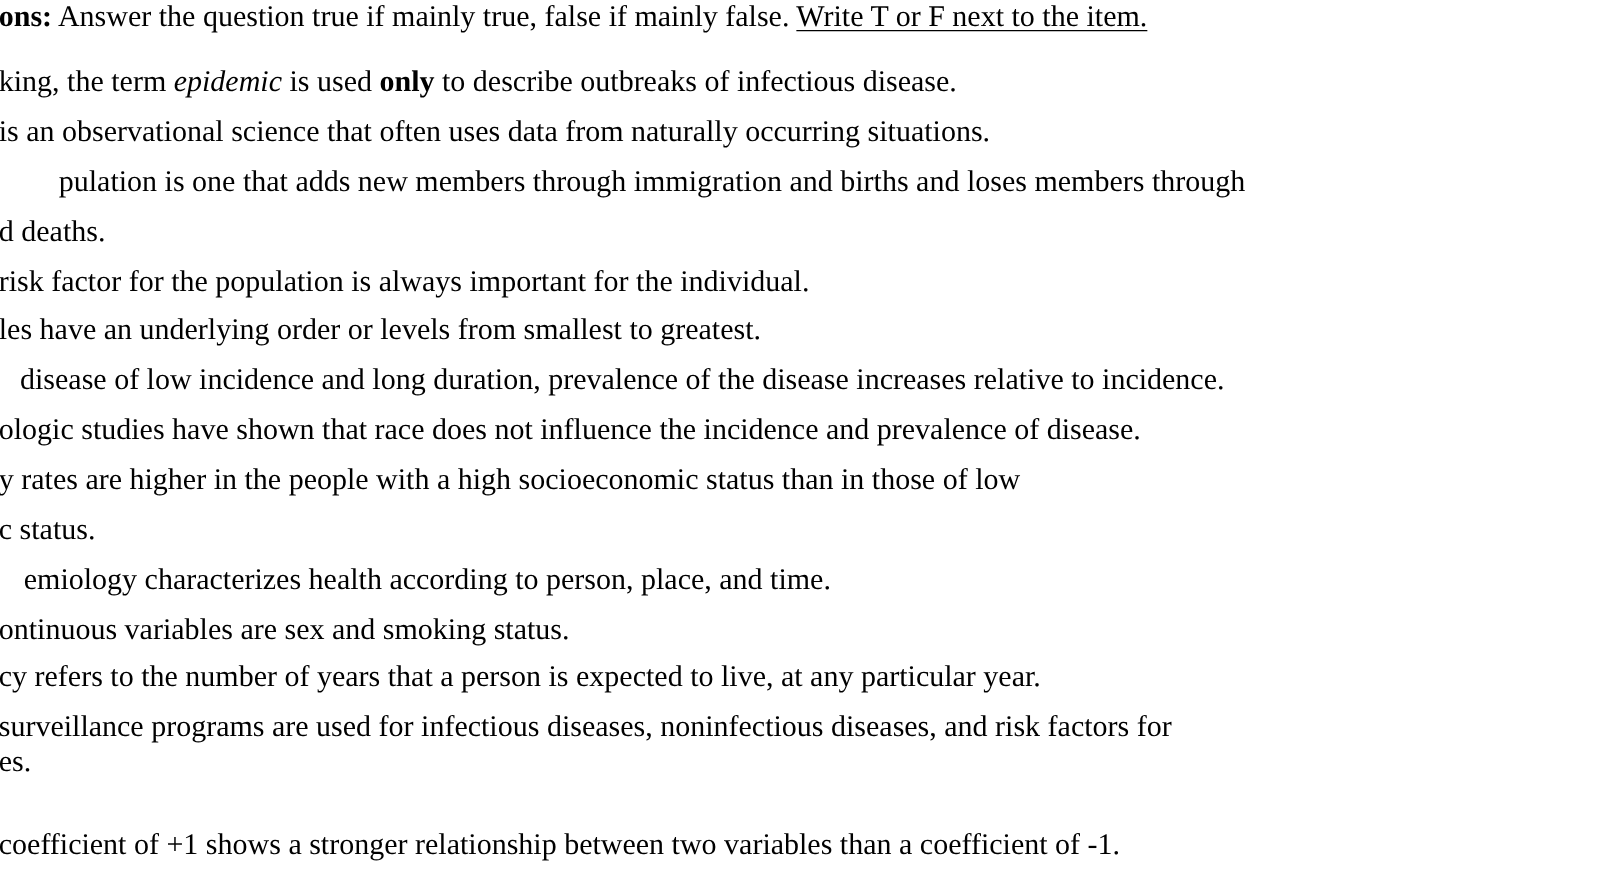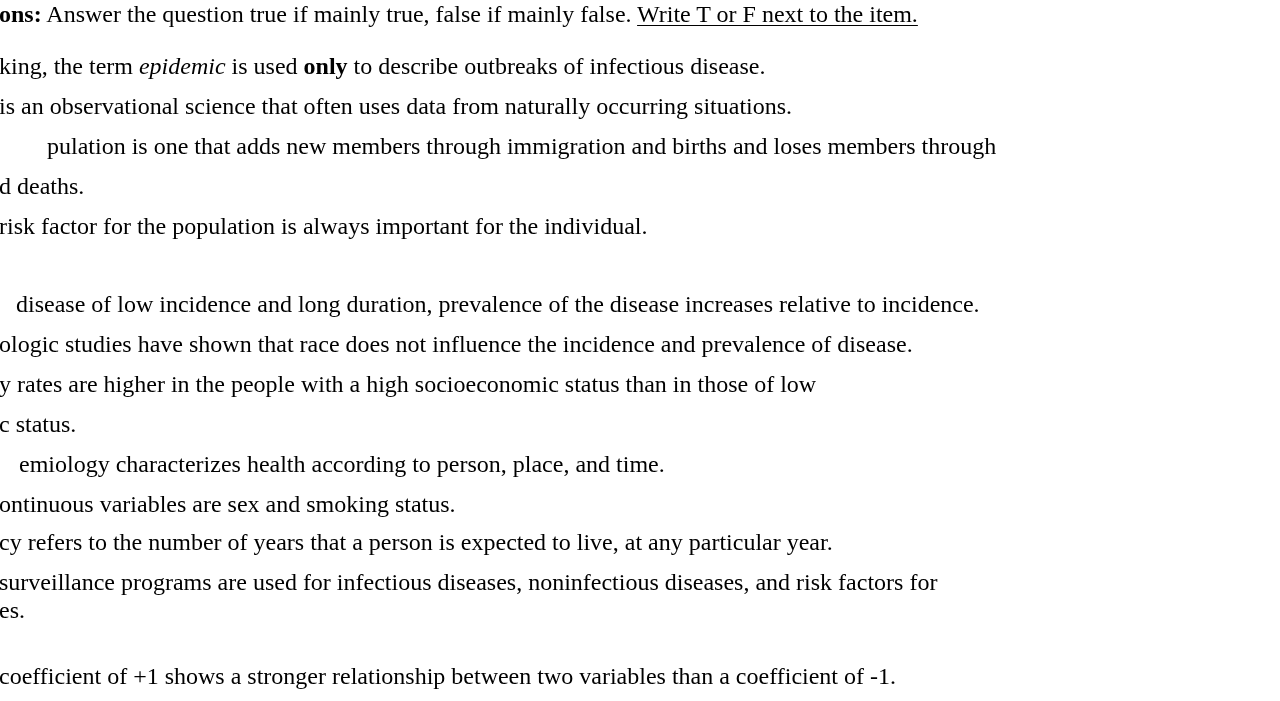--- a/index.html
+++ b/index.html
@@ -68,20 +68,23 @@
       <span>pulation is one that adds new members through immigration and births and loses members through</span>
     </div>
     <div class="line" style="top:173px; left:-1px;">
       <span>d deaths.</span>
     </div>
 
     <div class="line" style="top:213px; left:-1px;">
       <span>risk factor for the population is always important for the individual.</span>
     </div>
 
+    <div class="line" style="top:251px; left:-1px;">
+      <span>les have an underlying order or levels from smallest to greatest.</span>
+    </div>
 
     <div class="line" style="top:291px; left:-1px;padding-left:17px;">
       <span>disease of low incidence and long duration, prevalence of the disease increases relative to incidence.</span>
     </div>
 
     <div class="line" style="top:331px; left:-1px;">
       <span>ologic studies have shown that race does not influence the incidence and prevalence of disease.</span>
     </div>
 
     <div class="line" style="top:371px; left:-1px;">

